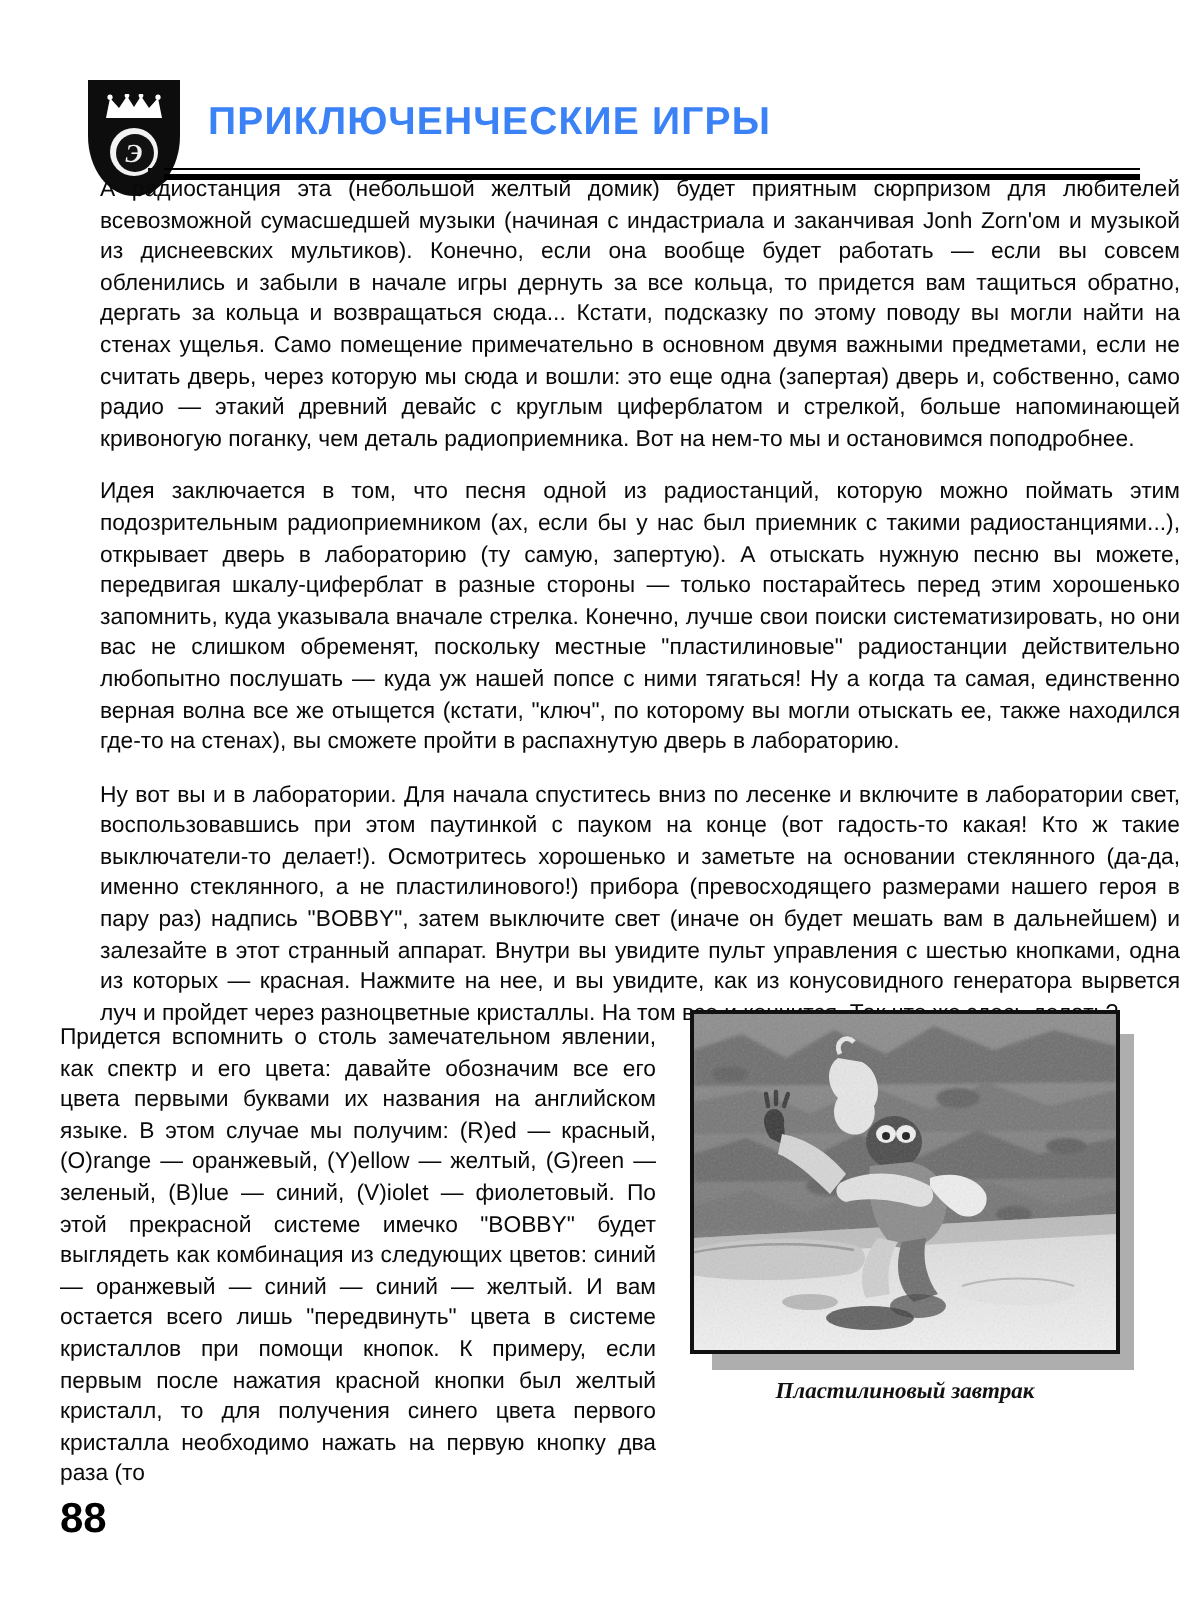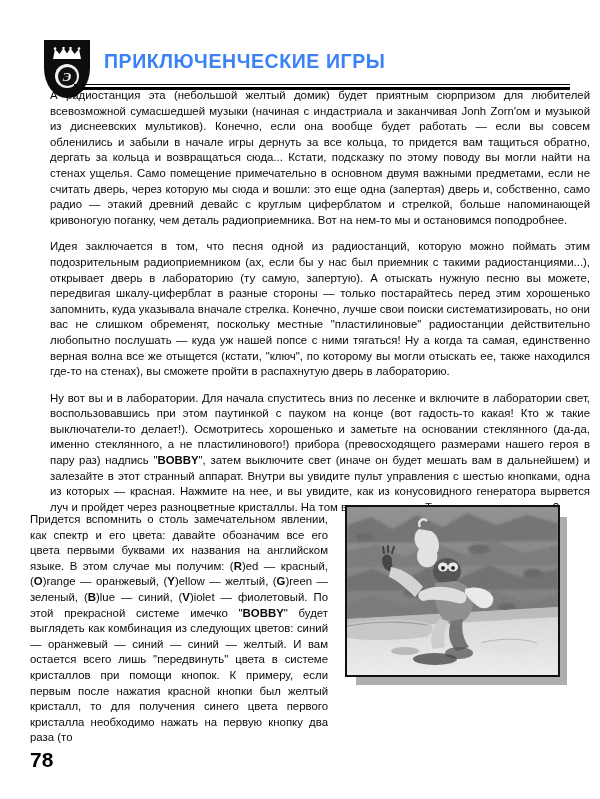--- a/index.html
+++ b/index.html
@@ -168,21 +168,21 @@
     width: 298px;
   }
   .col-left p {
     margin: 0;
     font-family: "Liberation Sans", sans-serif;
     font-size: 11.4px;
     line-height: 15.6px;
     text-align: justify;
     color: #0a0a0a;
   }
-  b, .bold { font-weight: bold; }
+  b, .bold { font-weight: normal; }
 
   
   .figure {
     position: absolute;
     left: 315px;
     top: -7px;
     width: 225px;
     height: 210px;
   }
   .photo-shadow {
@@ -345,18 +345,19 @@
 
           <path d="M132 132 C148 126 178 126 192 132 C196 138 190 144 176 145 C156 147 138 144 132 140 Z" fill="#e4e4e4"></path>
           <path d="M134 136 C150 131 176 131 190 136" stroke="#b8b8b8" stroke-width="1" fill="none"></path>
 
           <ellipse cx="88" cy="152" rx="22" ry="6" fill="#3e3e3e" opacity="0.8"></ellipse>
           <ellipse cx="58" cy="144" rx="14" ry="4" fill="#9a9a9a" opacity="0.6"></ellipse>
 
           <rect x="0" y="0" width="211" height="168" filter="url(#grain)" opacity="0.55"></rect>
         </svg>
       </div>
+      <div class="caption">Пластилиновый завтрак</div>
     </div>
   </div>
 
-  <div class="page-number">78</div>
+  <div class="page-number">88</div>
 
 </div>
 
 </body></html>

